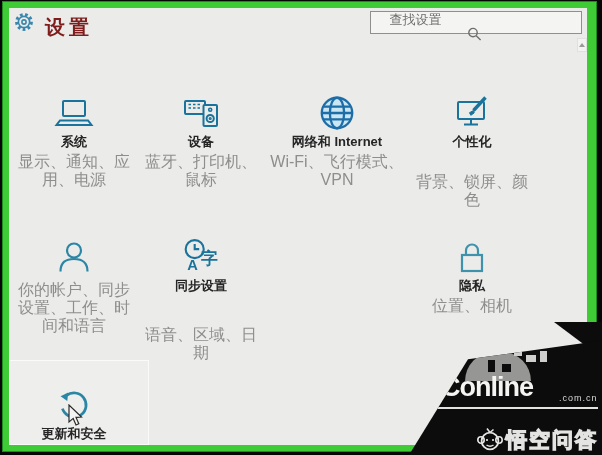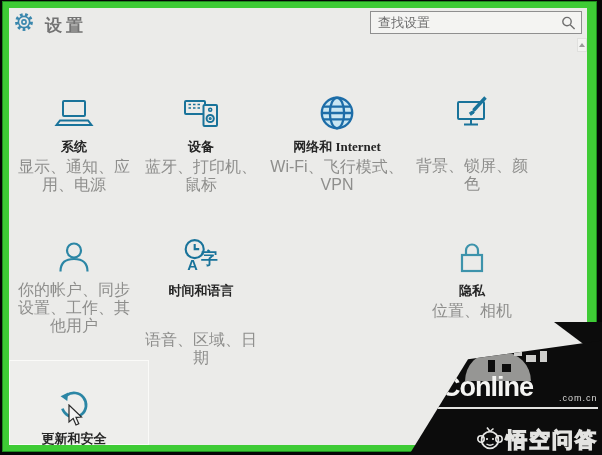--- a/index.html
+++ b/index.html
@@ -8,36 +8,36 @@
          font-family:"Liberation Sans","DejaVu Sans",sans-serif;}
   
   .frame{position:absolute;left:2px;top:1px;width:595px;height:451px;
          background:#3ecb35;border:1px solid #1f8c1f;}
   
   .content{position:absolute;left:9px;top:8px;width:578px;height:437px;background:#ebebe9;}
 
   
   .titlebar{position:absolute;left:0;top:0;width:100%;height:40px;}
   .gear{position:absolute;left:5px;top:4px;width:20px;height:20px;}
-  .app-title{position:absolute;left:36px;top:6px;font-size:17px;font-weight:bold;color:#737373;letter-spacing:4px;}
+  .app-title{position:absolute;left:36px;top:6px;font-size:20px;font-weight:bold;color:#7f1d1d;letter-spacing:4px;}
   .searchbox{position:absolute;right:5px;top:3px;width:212px;height:23px;background:#f4f4f2;
-             border:1px solid #8f8f8f;display:flex;align-items:center;}
+             border:1px solid #8f8f8f;display:flex;align-items:center;flex-direction:column;}
   .searchbox input{flex:1;border:none;background:transparent;outline:none;padding:0 4px 0 7px;
              font-size:13px;color:#444;font-family:inherit;}
   .searchbox input::placeholder{color:#6e6e6e;opacity:1;}
   .search-glyph{width:18px;height:14px;flex:0 0 auto;margin-right:3px;}
   .scroll-up{position:absolute;right:0px;top:30px;width:10px;height:14px;background:#f3f3f1;
              display:flex;align-items:center;justify-content:center;border:1px solid #e0e0de;}
   .scroll-up .tri{width:0;height:0;border-left:3px solid transparent;border-right:3px solid transparent;
              border-bottom:4px solid #9a9a9a;}
 
   
   .tile{position:absolute;text-align:center;cursor:default;}
   .tile .icon-box{height:50px;display:flex;align-items:flex-end;justify-content:center;}
-  .tile .label{margin-top:5px;font-size:13px;font-weight:600;color:#252525;line-height:16px;font-family:Liberation Serif, serif;}
+  .tile .label{font-size:13px;font-weight:600;color:#252525;line-height:16px;}
   .tile .sub{margin:3px auto 0;font-size:16px;color:#8e8e8c;line-height:18px;}
   .hover-rect{position:absolute;left:0;top:352px;width:140px;height:85px;
               background:#eeeeec;border:1px solid #fafaf8;}
 
   svg{display:block;}
   .cursor{position:absolute;left:58px;top:396px;width:17px;height:24px;z-index:5;}
 
   
   .wm{position:absolute;left:402px;top:322px;width:200px;height:133px;z-index:9;}
   .wm-main{position:absolute;inset:0;background:#0c0c0c;
@@ -46,21 +46,21 @@
            clip-path:polygon(76% 0,100% 0,100% 27%);}
   .wm-dome{position:absolute;left:63px;top:30px;width:66px;height:29px;background:#969694;
            border-radius:66px 66px 0 0;}
   .wm-blk{position:absolute;background:#cfcfcd;}
   .wm-blk.dark{background:#0c0c0c;}
   .wm-brand{position:absolute;left:22px;top:50px;font-size:27px;font-weight:bold;color:#f4f4f2;
            letter-spacing:-1px;line-height:30px;}
   .wm-tld{position:absolute;left:157px;top:71px;font-size:9px;font-weight:normal;color:#d8d8d6;letter-spacing:1px;}
   .wm-line{position:absolute;left:20px;top:85px;width:176px;height:2px;background:#e2e2e0;}
   .wm-site{position:absolute;left:21px;top:91px;font-size:16px;font-weight:bold;color:#efefed;letter-spacing:7.5px;white-space:nowrap;}
-  .wm-badge-row{position:absolute;left:74px;top:104px;display:flex;align-items:flex-start;}
+  .wm-badge-row{position:absolute;left:74px;top:104px;display:flex;align-items:center;}
   .wm-monkey{width:28px;height:26px;margin-right:2px;}
   .wm-badge{font-size:21px;font-weight:bold;color:#0c0c0c;-webkit-text-stroke:1.2px #e4e4e2;
             text-shadow:0 0 1px #bdbdbb;letter-spacing:2px;white-space:nowrap;}
 </style>
 </head>
 <body>
 
 <div class="stage">
   <div class="frame"></div>
 
@@ -132,43 +132,44 @@
 
     <div class="tile" style="left:398px;top:76px;width:130px;">
       <div class="icon-box">
         <svg width="40" height="40" viewBox="0 0 40 40" fill="none" stroke="#19739a" stroke-width="2">
           <rect x="6" y="8" width="26" height="17" rx="1"></rect>
           <path d="M19 25v5M12 30.5h14"></path>
           <path d="M33.5 3.5 L21.5 16.5" stroke-width="3.4"></path>
           <path d="M21.5 16.5 l-4 2.2 1.3 2.6 3.4-2.4 z" fill="#19739a" stroke-width="1"></path>
         </svg>
       </div>
+      <div class="label">个性化</div>
       <div class="sub" style="width:124px;margin-top:23px;">背景、锁屏、颜色</div>
     </div>
 
     <div class="tile" style="left:0;top:220px;width:130px;">
       <div class="icon-box">
         <svg width="40" height="40" viewBox="0 0 40 40" fill="none" stroke="#2b86a5" stroke-width="2.2">
           <circle cx="20" cy="12.5" r="7"></circle>
           <path d="M6.5 33.5 C6.5 24 12 21 20 21 C28 21 33.5 24 33.5 33.5"></path>
         </svg>
       </div>
-      <div class="sub" style="width:124px;">你的帐户、同步设置、工作、其他用户</div>
+      <div class="sub" style="width:124px;">你的帐户、同步设置、工作、时间和语言</div>
     </div>
 
     <div class="tile" style="left:127px;top:220px;width:130px;">
       <div class="icon-box">
         <svg width="42" height="42" viewBox="0 0 40 40" fill="none" stroke="#19739a" stroke-width="2">
           <circle cx="14" cy="12.5" r="8.6"></circle>
           <path d="M14 7.5 V12.5 H18.3"></path>
           <text x="7" y="32" font-size="14" font-weight="bold" font-family="Liberation Sans, sans-serif" fill="#19739a" stroke="none">A</text>
           <text x="20" y="27" font-size="16" font-weight="bold" fill="#19739a" stroke="none">字</text>
         </svg>
       </div>
-      <div class="label">时间和语言</div>
+      <div class="label">同步设置</div>
       <div class="sub" style="width:124px;margin-top:32px;">语音、区域、日期</div>
     </div>
 
 
     <div class="tile" style="left:398px;top:220px;width:130px;">
       <div class="icon-box">
         <svg width="40" height="40" viewBox="0 0 40 40" fill="none" stroke="#3d93ab" stroke-width="2.2">
           <rect x="10" y="17" width="20" height="16"></rect>
           <path d="M14 17 v-4.5 a6 6 0 0 1 12 0 V17"></path>
         </svg>

